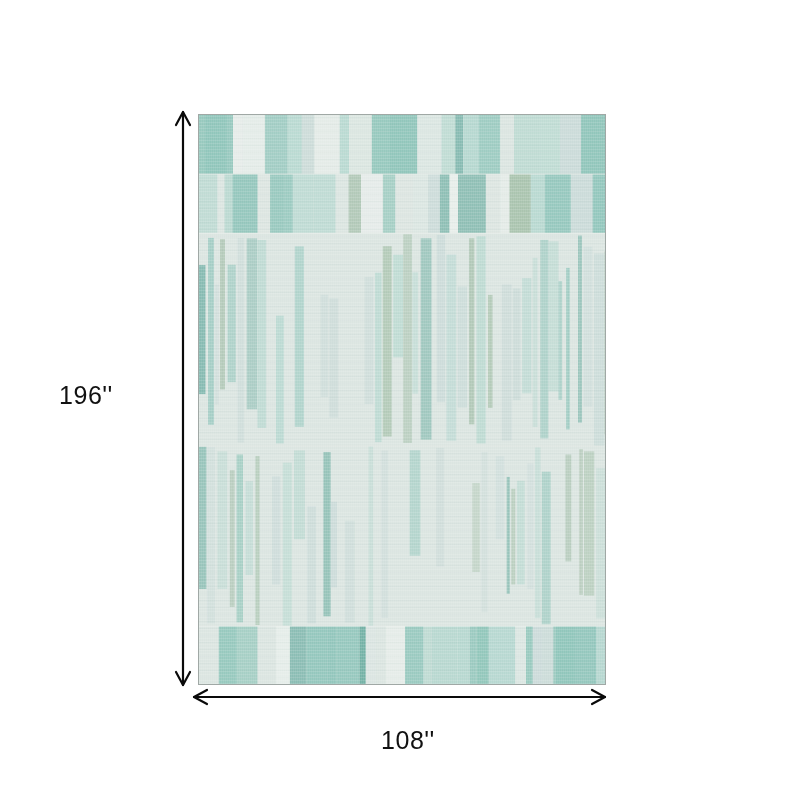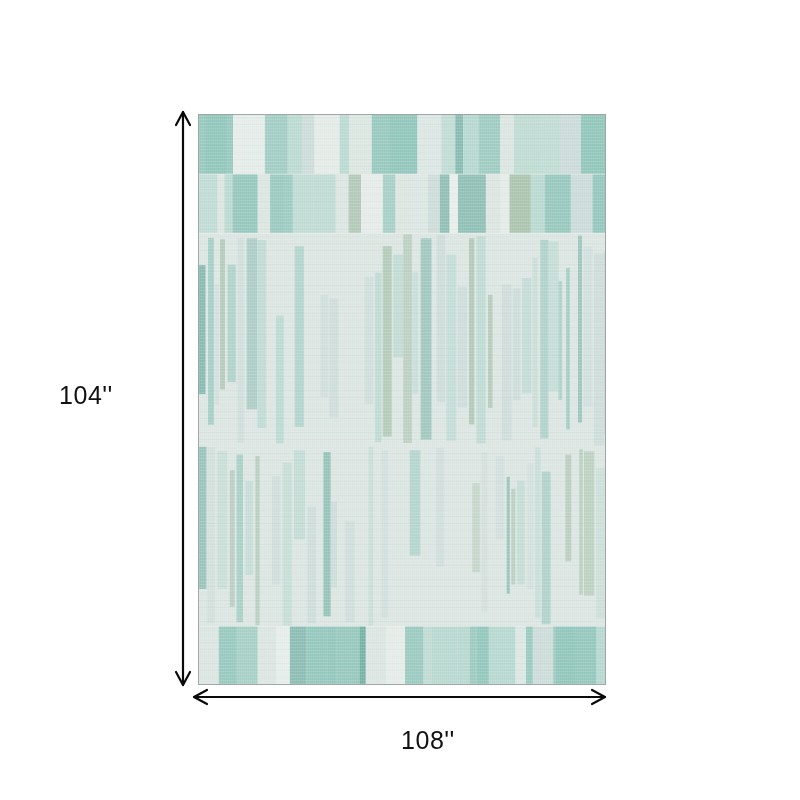--- a/index.html
+++ b/index.html
@@ -26,21 +26,21 @@
     stroke:var(--line,#0a0a0a);stroke-width:2.2;fill:none;
     stroke-linecap:round;stroke-linejoin:round;
   }
 
   .dim-label{
     position:absolute;color:var(--label,#111111);
     font-size:25px;letter-spacing:.5px;text-align:center;
     font-family:"Liberation Sans",sans-serif;white-space:nowrap;
   }
   .dim-label.height{left:36px;top:381px;width:100px;}
-  .dim-label.width{left:368px;top:726px;width:120px;}
+  .dim-label.width{left:348px;top:726px;width:120px;}
 </style>
 </head>
 <body>
 
 <div class="stage">
 
   <div class="rug">
     <svg id="rug-svg" preserveAspectRatio="none" viewBox="0 0 406 569">
         <rect x="0.0" y="0.0" width="6.3" height="59.0" fill="#dbe5e1" fill-opacity="0.99"></rect>
         <rect x="6.3" y="0.0" width="21.4" height="59.0" fill="#8fc5ba" fill-opacity="0.82"></rect>
@@ -201,16 +201,16 @@
       <polyline points="176,125 183,112 190,125"></polyline>
       <polyline points="176,672 183,685 190,672"></polyline>
     </g>
     <g>
       <line x1="194" y1="697" x2="605" y2="697"></line>
       <polyline points="207,690 194,697 207,704"></polyline>
       <polyline points="592,690 605,697 592,704"></polyline>
     </g>
   </svg>
 
-  <div class="dim-label height">104''</div>
+  <div class="dim-label height">196''</div>
   <div class="dim-label width">108''</div>
 
 </div>
 
 </body></html>

